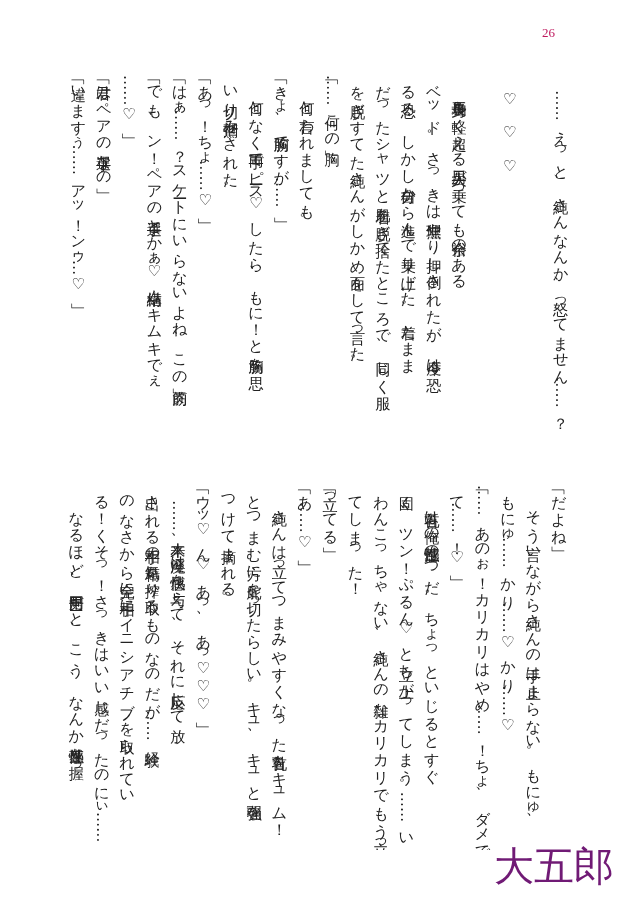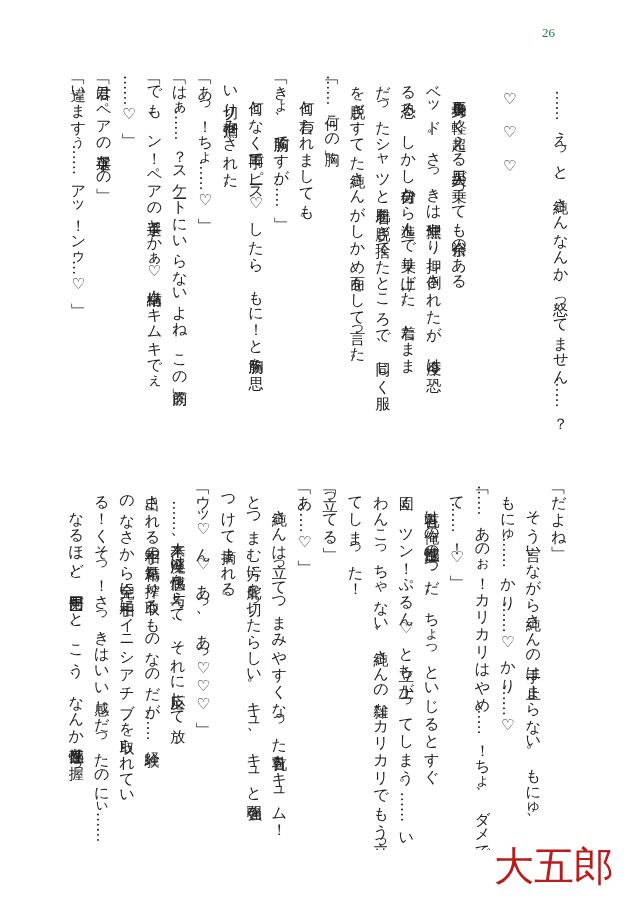--- a/index.html
+++ b/index.html
@@ -3,21 +3,21 @@
   <meta charset="utf-8">
   <style>
     html, body { margin: 0; padding: 0; }
     body {
       width: 638px; height: 900px; position: relative; overflow: hidden;
       background: #ffffff; color: #222222;
       font-family: "DejaVu Serif", "Liberation Serif", serif;
     }
     .page-number {
       position: absolute; left: 542px; top: 25px;
-      font-size: 13px; line-height: 16px; color: #15803d;
+      font-size: 13px; line-height: 16px; color: #be185d;
       font-family: "Liberation Serif", "DejaVu Serif", serif;
     }
     .block {
       position: absolute;
       writing-mode: vertical-rl;
       -webkit-writing-mode: vertical-rl;
       text-orientation: mixed;
       height: 365px;
       width: 508px;
       font-size: 15.2px;
@@ -27,21 +27,21 @@
     .col {
       width: 25.4px;
       height: 365px;
       line-height: 25.4px;
       white-space: pre;
       overflow: hidden;
       letter-spacing: 0;
     }
     .watermark {
       position: absolute; left: 494px; top: 844px;
-      font-size: 40px; line-height: 44px; color: #b91c1c;
+      font-size: 40px; line-height: 44px; color: #701a75;
       letter-spacing: 0;
     }
   </style>
 </head>
 <body>
 
 <div class="page-number">26</div>
 
 <div class="block upper">
   <div class="col">　……えっと、純さんなんか、怒ってません……？</div>

